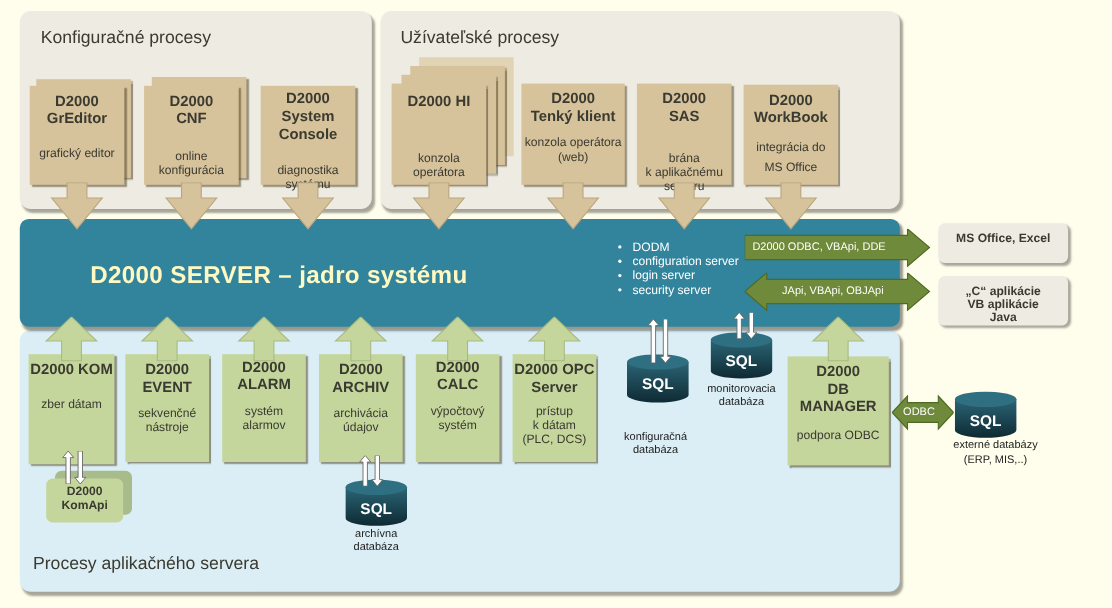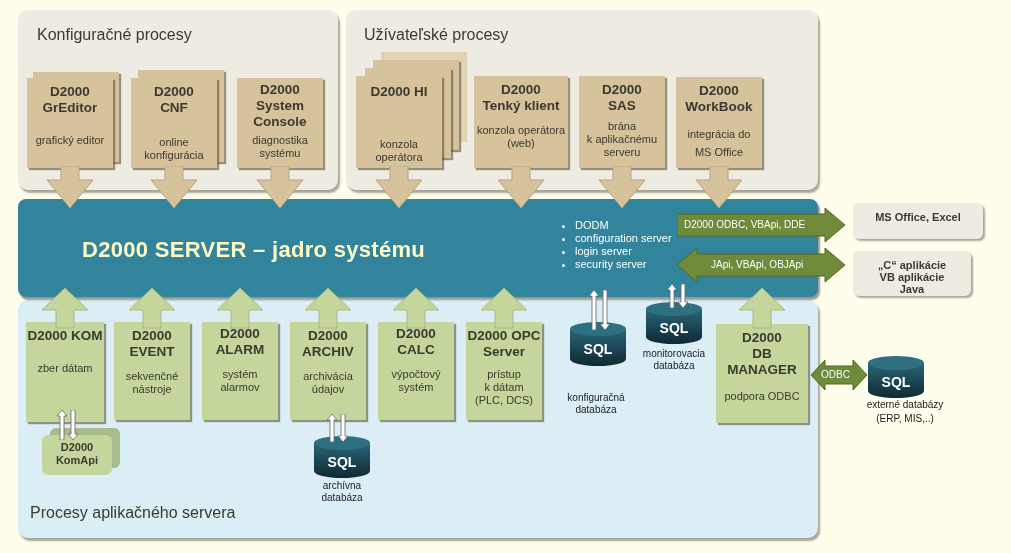--- a/index.html
+++ b/index.html
@@ -101,42 +101,42 @@
 <div class="box tan" style="left:131px;top:78px;width:86px;height:90px;">
   <span class="ttl" style="margin-top:6px;">D2000</span>
   <span class="ttl">CNF</span>
   <span class="sub" style="margin-top:20px;">online</span>
   <span class="sub">konfigurácia</span>
 </div>
 <div class="box tan" style="left:237px;top:78px;width:86px;height:90px;">
   <span class="ttl" style="margin-top:4px;">D2000</span>
   <span class="ttl">System</span>
   <span class="ttl">Console</span>
-  <span class="sub" style="margin-top:4px;">diagnostika</span>
+  <span class="sub" style="margin-top:19px;">diagnostika</span>
   <span class="sub">systému</span>
 </div>
 
 <div class="box tan-back2" style="left:381px;top:52px;width:86px;height:90px;box-shadow:none;"></div>
 <div class="box tan-back" style="left:373px;top:60px;width:86px;height:90px;"></div>
 <div class="box tan-back" style="left:365px;top:68px;width:86px;height:90px;"></div>
 <div class="box tan" style="left:356px;top:76px;width:86px;height:92px;">
   <span class="ttl" style="margin-top:8px;">D2000 HI</span>
   <span class="sub" style="margin-top:38px;">konzola</span>
   <span class="sub">operátora</span>
 </div>
 <div class="box tan" style="left:474px;top:76px;width:94px;height:92px;">
   <span class="ttl" style="margin-top:6px;">D2000</span>
   <span class="ttl">Tenký klient</span>
   <span class="sub" style="margin-top:10px;">konzola operátora</span>
   <span class="sub">(web)</span>
 </div>
 <div class="box tan" style="left:579px;top:76px;width:86px;height:92px;">
   <span class="ttl" style="margin-top:6px;">D2000</span>
   <span class="ttl">SAS</span>
-  <span class="sub" style="margin-top:6px;">brána</span>
+  <span class="sub" style="margin-top:24px;">brána</span>
   <span class="sub">k aplikačnému</span>
   <span class="sub">serveru</span>
 </div>
 <div class="box tan" style="left:676px;top:77px;width:86px;height:91px;">
   <span class="ttl" style="margin-top:6px;">D2000</span>
   <span class="ttl">WorkBook</span>
   <span class="sub" style="margin-top:10px;line-height:18px;">integrácia do</span>
   <span class="sub" style="line-height:18px;">MS Office</span>
 </div>
 
@@ -152,21 +152,21 @@
 
 <svg class="abs" style="left:677px;top:208px;" width="170" height="36">
   <polygon points="0,6 148,6 148,0 168,17 148,34 148,28 0,28" fill="#6e8a3a" stroke="#4e6a24" stroke-width="1"></polygon>
 </svg>
 <div class="garrow-text" style="left:684px;top:219px;">D2000 ODBC,   VBApi, DDE</div>
 <svg class="abs" style="left:677px;top:248px;" width="170" height="36">
   <polygon points="0,17 20,0 20,6 148,6 148,0 168,17 148,34 148,28 20,28 20,34" fill="#6e8a3a" stroke="#4e6a24" stroke-width="1"></polygon>
 </svg>
 <div class="garrow-text" style="left:711px;top:259px;">JApi, VBApi, OBJApi</div>
 
-<div class="ext-box" style="left:853px;top:203px;width:130px;height:36px;">
+<div class="ext-box" style="left:853px;top:203px;width:118px;height:36px;">
   <div style="padding-top:8px;">MS Office, Excel</div>
 </div>
 <div class="ext-box" style="left:853px;top:251px;width:118px;height:45px;">
   <div style="padding-top:8px;">„C“ aplikácie</div>
   <div>VB aplikácie</div>
   <div>Java</div>
 </div>
 
 <div class="box green" style="left:26px;top:322px;width:78px;height:100px;">
   <span class="ttl" style="margin-top:6px;">D2000  KOM</span>

